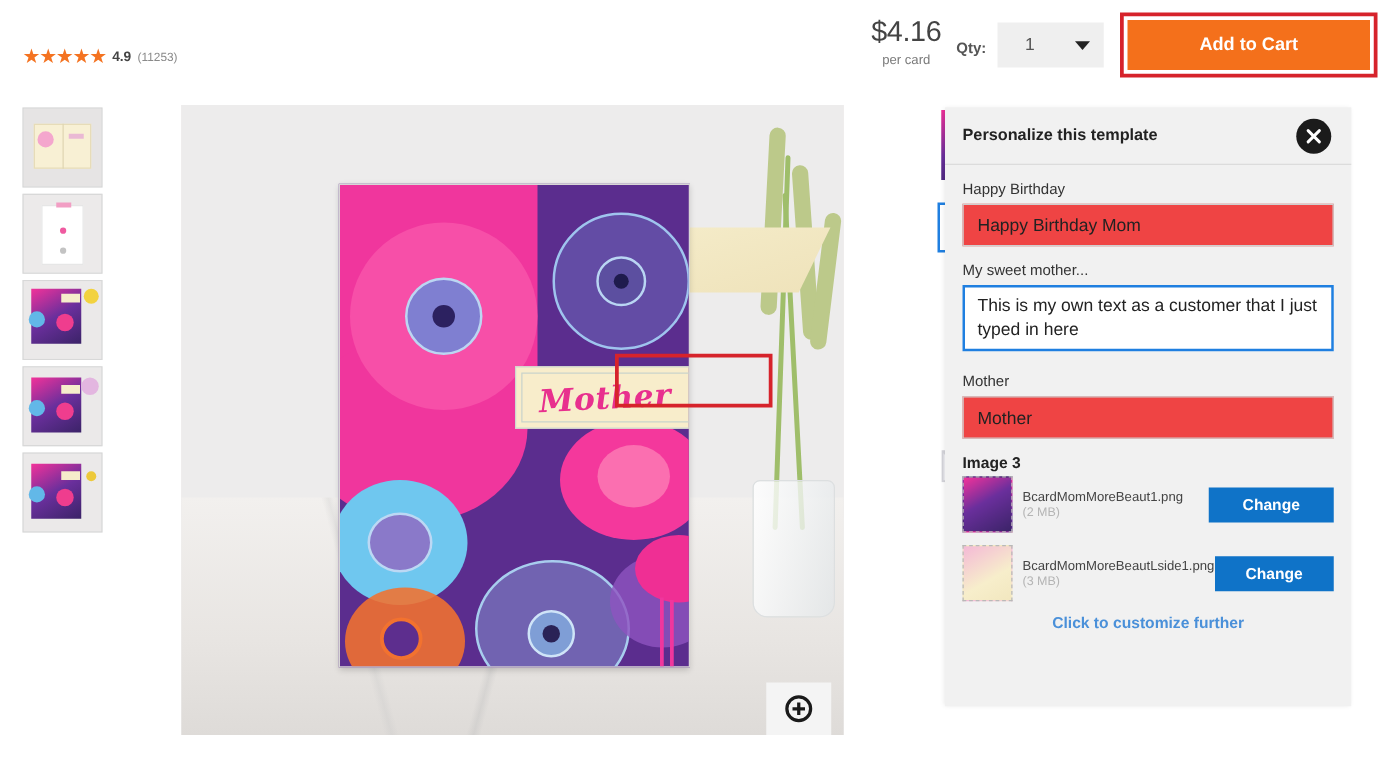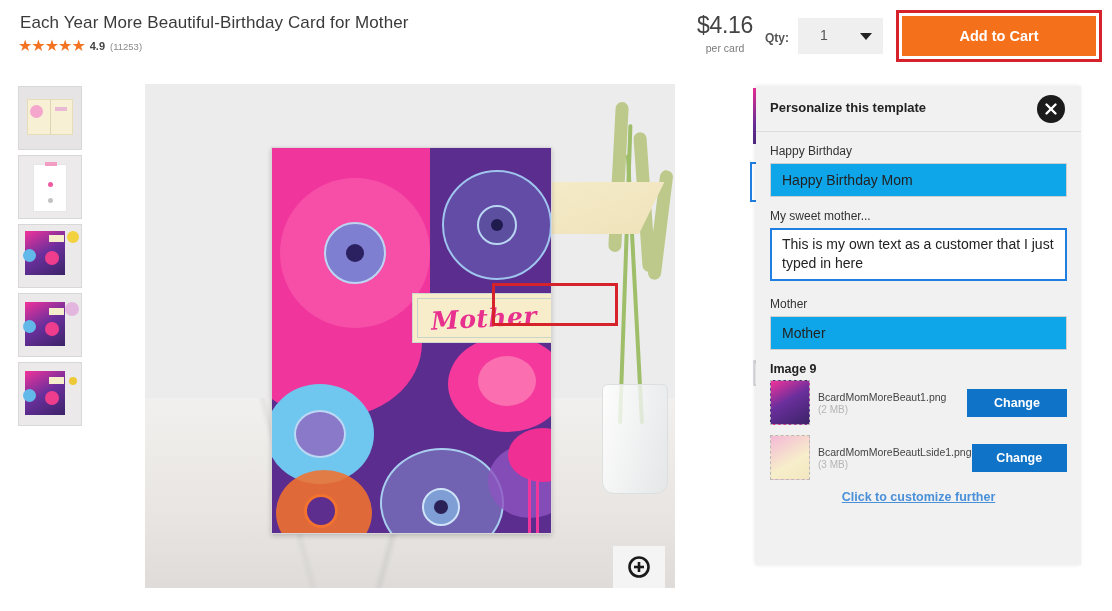--- a/index.html
+++ b/index.html
@@ -161,21 +161,21 @@
   }
   #panel-close {
     position:absolute; right:16px; top:9px; width:28px; height:28px; border-radius:50%;
     background:#1b1b1b; display:flex; align-items:center; justify-content:center; cursor:pointer;
   }
   #panel-body { padding:12px 14px 0 14px; }
 
   .field { margin-bottom:12px; }
   .field-label { font-size:12px; color:#333; margin-bottom:5px; }
   .field-input {
-    width:297px; height:34px; background:#0ea5e9; border:1px solid #cfcfcf;
+    width:297px; height:34px; background:#ef4444; border:1px solid #cfcfcf;
     font-size:14px; color:#222; padding:0 11px;
     font-family:"Liberation Sans", sans-serif;
   }
   .field-textarea {
     width:297px; height:53px; background:#fff; border:2px solid #1f7fe0;
     font-size:14px; color:#222; padding:5px 10px; line-height:1.35;
     font-family:"Liberation Sans", sans-serif; resize:none; overflow:hidden;
   }
 
   .img-label { font-size:12.5px; font-weight:bold; color:#222; margin-bottom:4px; }
@@ -189,28 +189,27 @@
   .img-meta { flex:1 1 auto; min-width:0; }
   .img-name { font-size:10.5px; color:#444; white-space:nowrap; }
   .img-size { font-size:10px; color:#b5b5b5; margin-top:1px; }
   .change-btn {
     width:100px; height:28px; background:#0f73c8; border:none; color:#fff;
     font-size:12.5px; font-weight:bold; cursor:pointer;
     font-family:"Liberation Sans", sans-serif;
   }
   #customize-link {
     text-align:center; margin-top:10px; font-size:12.5px; font-weight:bold;
-    color:#4a90d9; cursor:pointer;text-decoration:underline;
+    color:#4a90d9; cursor:pointer;
   }
 </style>
 </head>
 <body>
 
 <div id="header">
-  <div id="product-title">Each Year More Beautiful-Birthday Card for Mother</div>
 
   <div id="rating-row">
     <span class="stars">★★★★★</span>
     <span class="rating-value">4.9</span>
     <span class="rating-count">(11253)</span>
   </div>
 
   <div id="price-block">
     <div id="price">$4.16</div>
     <div id="price-unit">per card</div>
@@ -397,21 +396,21 @@
       <div class="field-label">My sweet mother...</div>
       <textarea class="field-textarea" style="">This is my own text as a customer that I just typed in here</textarea>
     </div>
 
     <div class="field">
       <div class="field-label">Mother</div>
       <input class="field-input" value="Mother" style="">
     </div>
 
     <div>
-      <div class="img-label">Image 9</div>
+      <div class="img-label">Image 3</div>
       <div class="img-row">
         <div class="img-thumb img-thumb-1"></div>
         <div class="img-meta">
           <div class="img-name">BcardMomMoreBeaut1.png</div>
           <div class="img-size">(2 MB)</div>
         </div>
         <button class="change-btn">Change</button>
       </div>
     </div>
 

